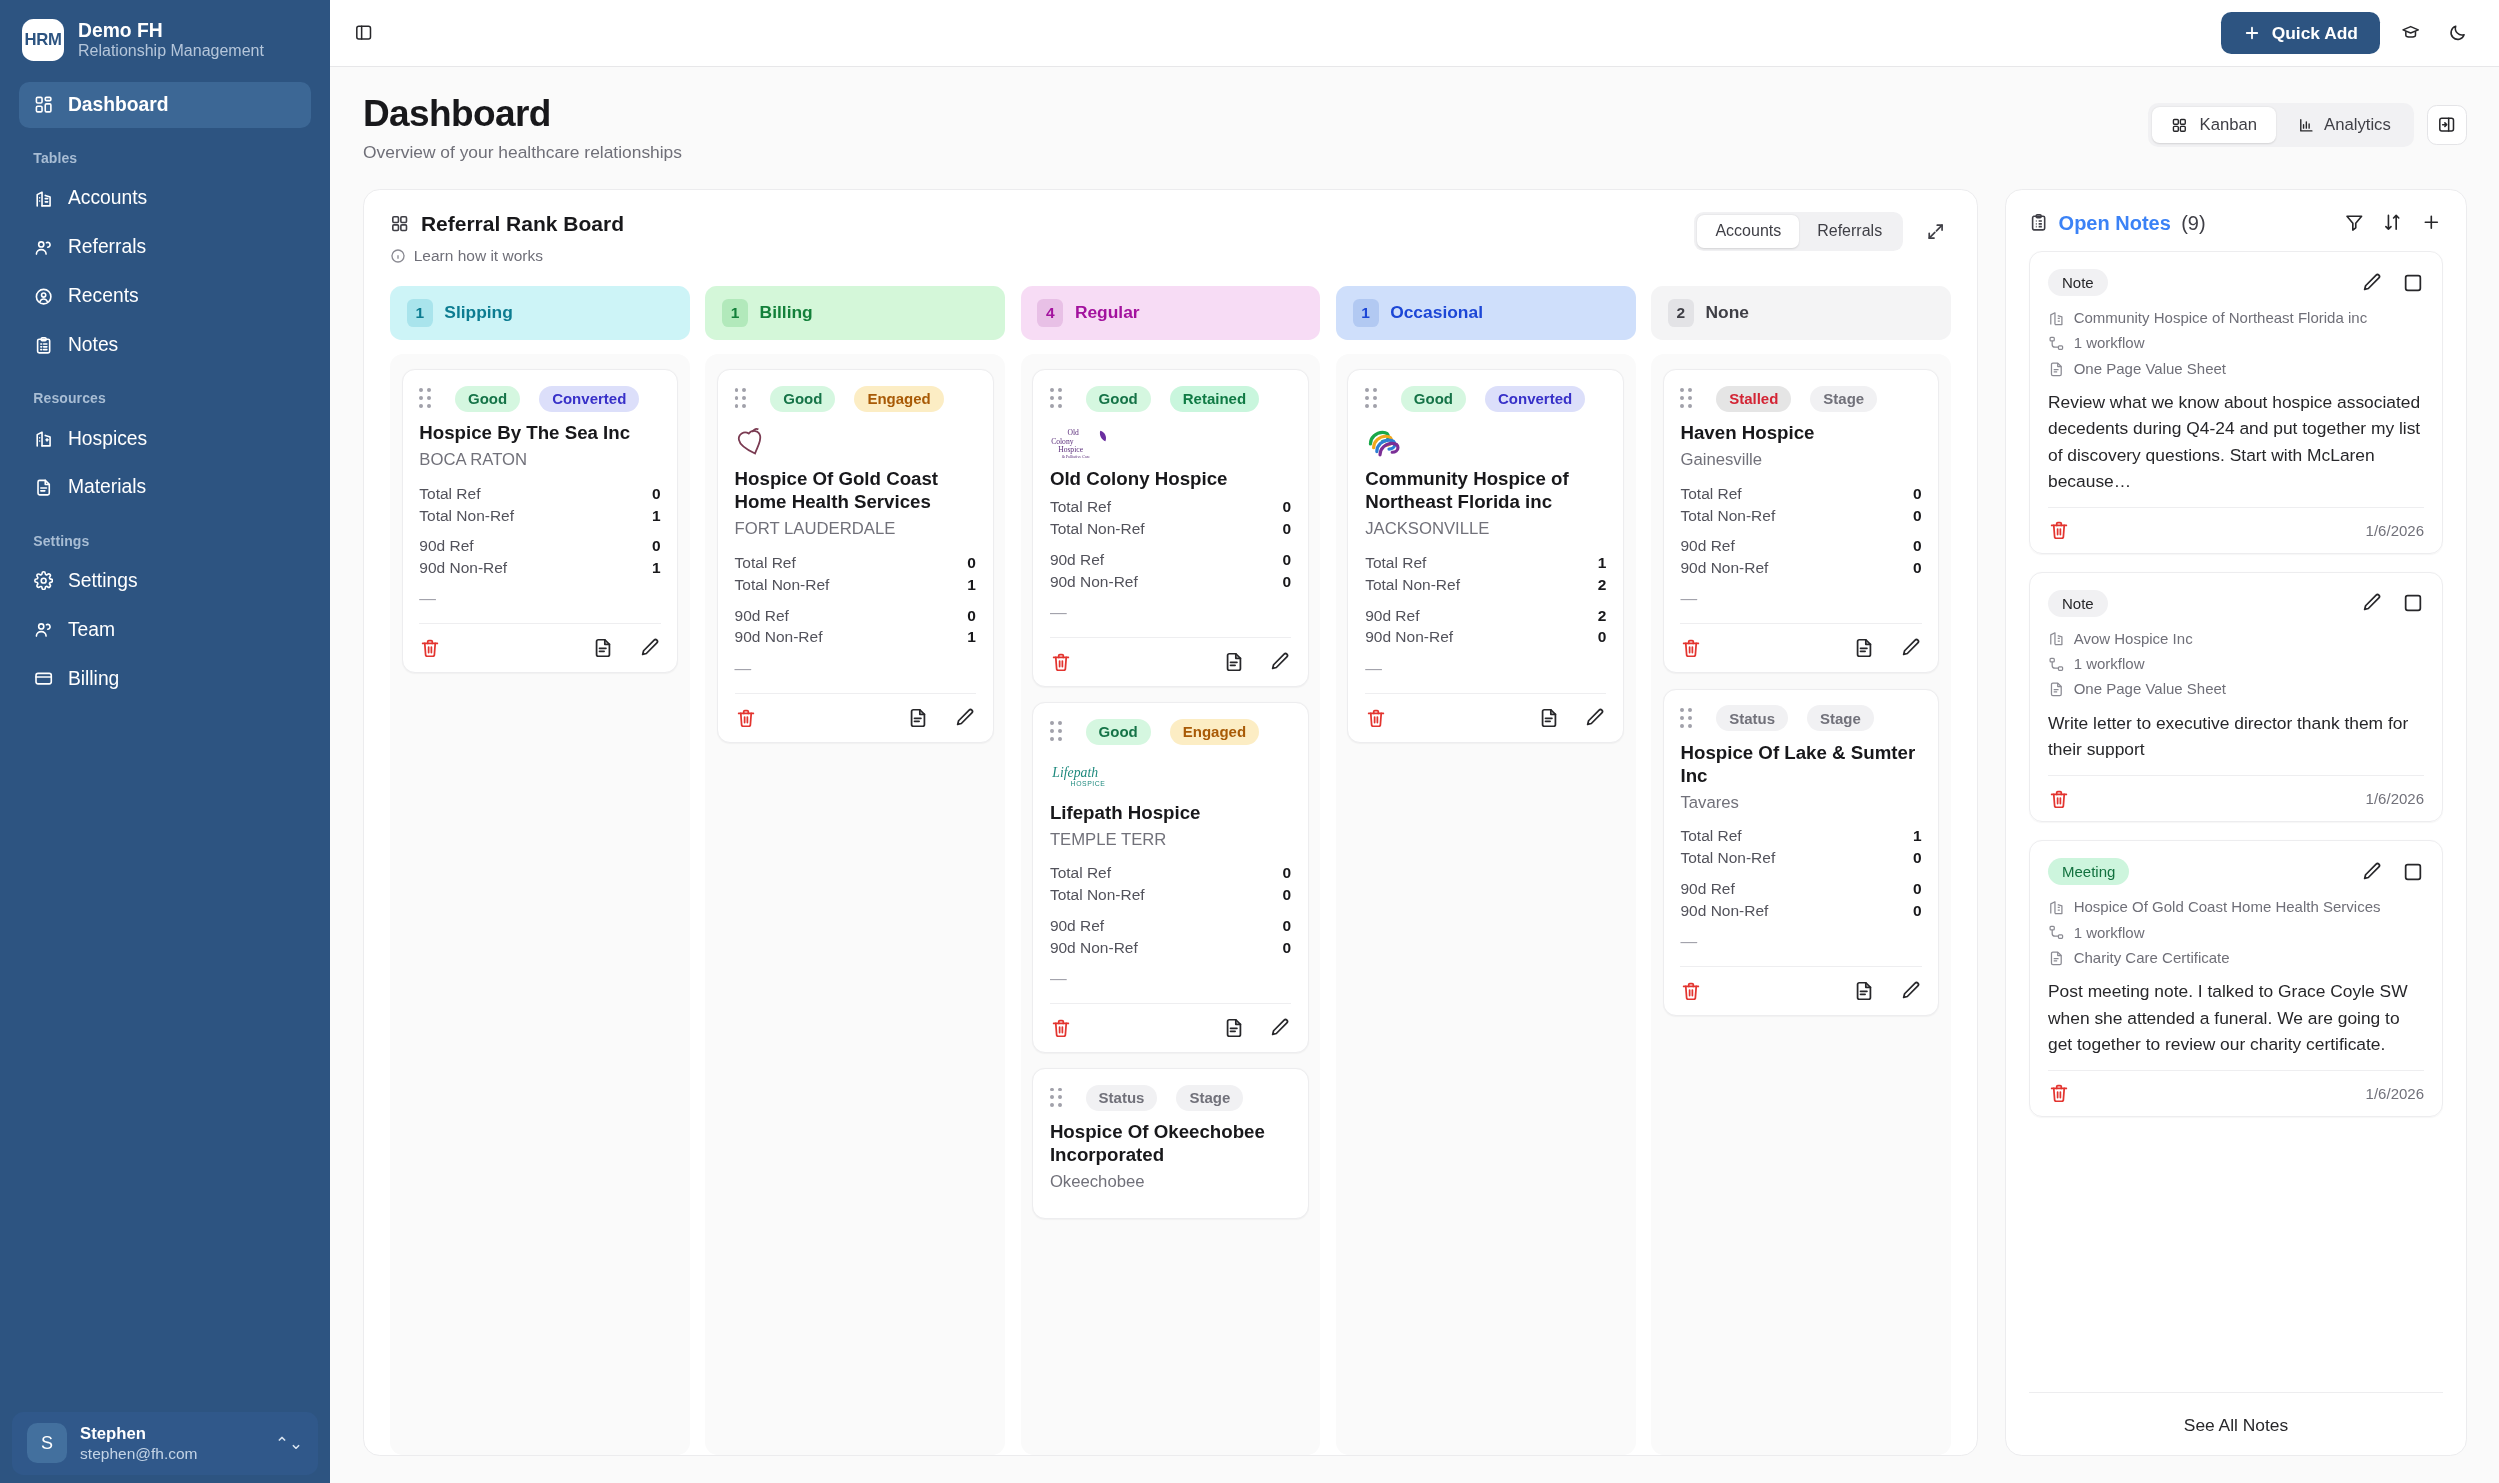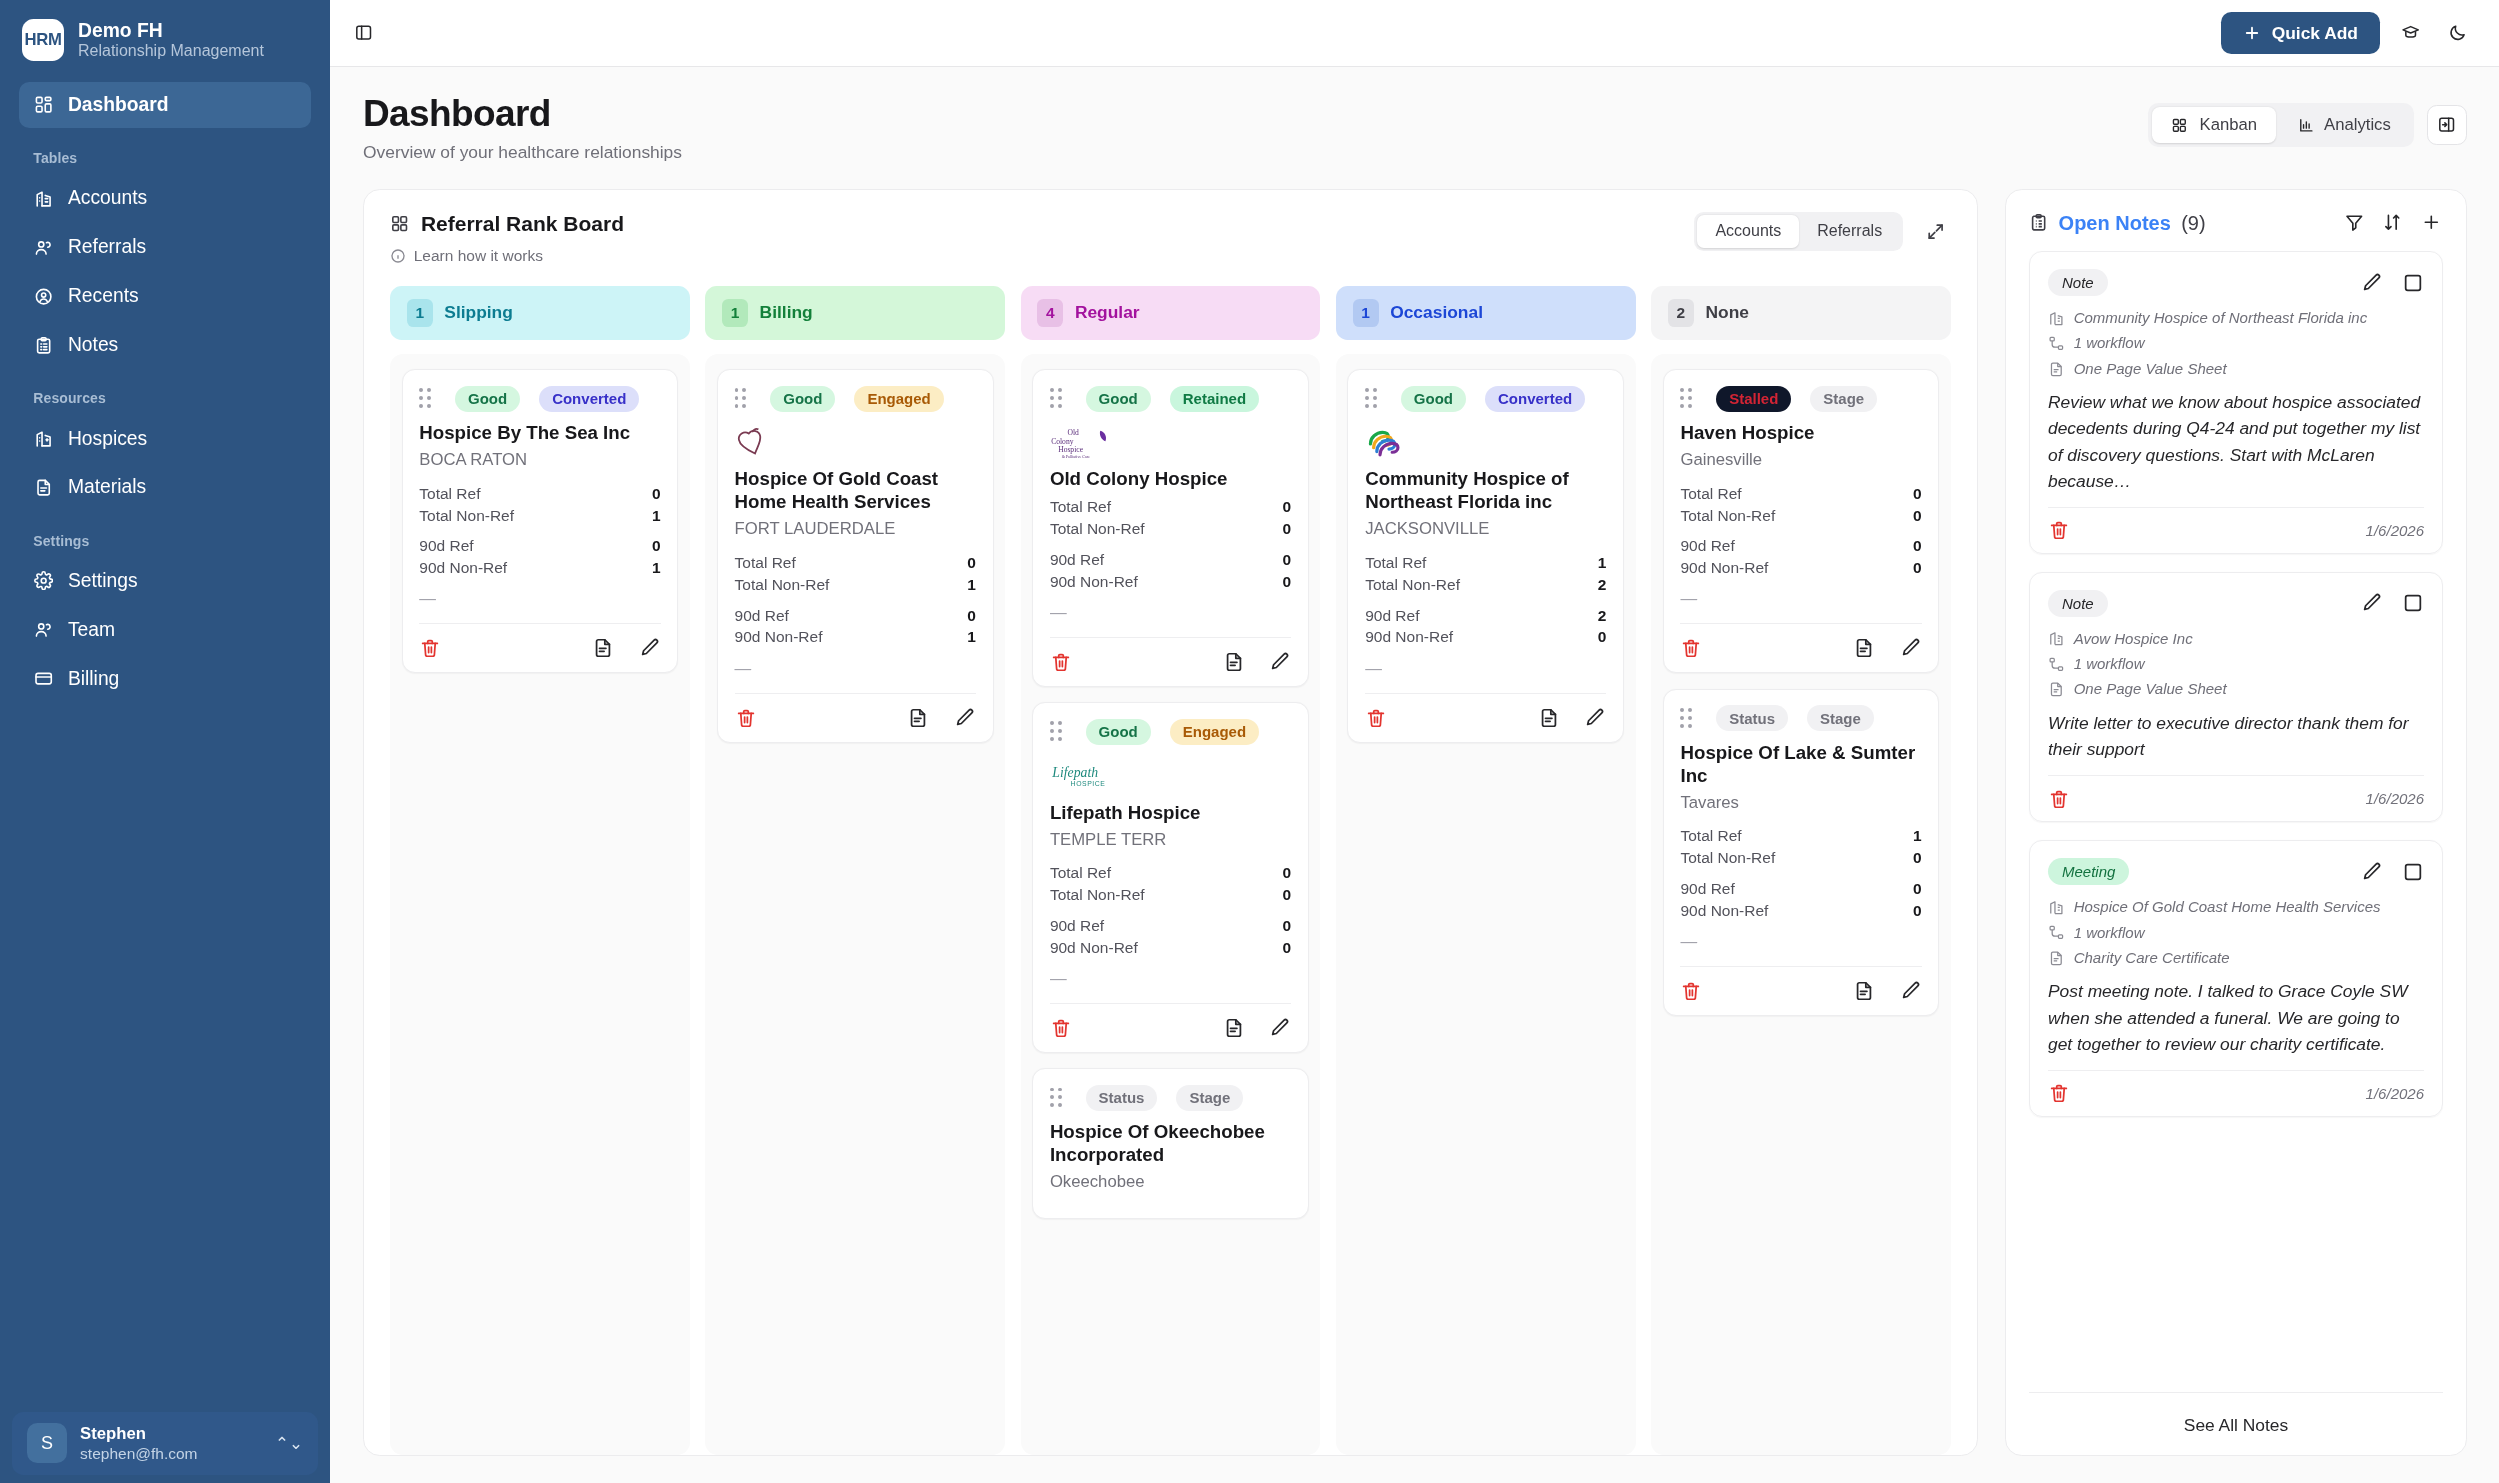--- a/index.html
+++ b/index.html
@@ -155,21 +155,21 @@
     display: flex; flex-direction: column; flex: 0 0 auto;
   }
   .card-top { display: flex; align-items: center; gap: 19px; margin-bottom: 10.3px; text-align: right; }
   .grip { width: 16.7px; height: 19.3px; display: grid; grid-template-columns: 5.2px 5.2px; grid-template-rows: 5.2px 5.2px 5.2px; gap: 2.6px; align-content: center; cursor: grab; flex: 0 0 auto; }
   .grip i { width: 3.9px; height: 3.9px; background: #a1a1aa; border-radius: 50%; display: block; }
   .pill { border-radius: 643px; padding: 4.5px 13px; font-size: 15px; font-weight: 600; white-space: nowrap; }
   .pill.good { background: #d5f7e0; color: #157347; }
   .pill.converted { background: #dcdffa; color: #3730c8; }
   .pill.engaged { background: #fcedc4; color: #a85a06; }
   .pill.retained { background: #c9f6dd; color: #0f7a44; }
-  .pill.stalled { background: #0f172a; color: #d32434; }
+  .pill.stalled { background: #e5e5e5; color: #d32434; }
   .pill.muted { background: #f1f1f3; color: #71717a; }
   .card-logo { height: 40px; display: flex; align-items: center; margin-bottom: 6.4px; }
   .card-name { font-size: 18.7px; font-weight: 700; color: #18181b; line-height: 1.22; margin-bottom: 5.2px; }
   .card-city { font-size: 16.7px; color: #71717a; margin-bottom: 13px; }
   .stat-row { display: flex; justify-content: space-between; font-size: 15.5px; color: #52525b; padding: 1.9px 0; }
   .stat-row .v { color: #18181b; font-weight: 600; }
   .stat-gap { height: 9px; }
   .dash { color: #a1a1aa; font-size: 16.7px; margin-top: 10.3px; }
   .card-foot { display: flex; align-items: center; margin-top: 14px; padding-top: 13px; border-top: 0.6px solid #eeeef0; }
   .card-foot .right { margin-left: auto; display: flex; gap: 24.5px; }
@@ -183,21 +183,21 @@
     width: 462px; flex: 0 0 462px;
     background: #fff; border: 0.6px solid #ececee; border-radius: 16.7px;
     display: flex; flex-direction: column; overflow: hidden;
   }
   .notes-head { display: flex; align-items: center; gap: 10.3px; padding: 22px 23px 16.7px 23px; }
   .notes-title { font-size: 20px; font-weight: 700; color: #3b82f6; }
   .notes-count { font-size: 20px; font-weight: 400; color: #3f3f46; }
   .notes-head svg.clip { width: 19.3px; height: 19.3px; stroke: #3f3f46; fill: none; stroke-width: 2; stroke-linejoin: round; }
   .notes-actions { margin-left: auto; display: flex; gap: 16.7px; }
   .notes-actions .ic svg { stroke: #27272a; width: 20.6px; height: 20.6px; }
-  .notes-body { flex: 1; padding: 0 23px; display: flex; flex-direction: column; gap: 18px; overflow: hidden; font-style: italic; }
+  .notes-body { flex: 1; padding: 0 23px; display: flex; flex-direction: column; gap: 18px; overflow: hidden; }
   .note-card {
     border: 0.6px solid #ededef; border-radius: 13px; padding: 16.7px 18px 11.6px 18px;
     box-shadow: 0 0.6px 1.3px rgba(0,0,0,.04); flex: 0 0 auto;
   }
   .note-top { display: flex; align-items: center; margin-bottom: 11.6px; }
   .note-tag { border-radius: 643px; padding: 5.2px 14px; font-size: 15px; font-weight: 500; }
   .note-tag.note { background: #f1f1f3; color: #27272a; }
   .note-tag.meeting { background: #cdf5dd; color: #12713f; }
   .note-top .right { margin-left: auto; display: flex; gap: 19.3px; align-items: center; }
   .note-meta { display: flex; align-items: flex-start; gap: 9px; color: #6f6f78; font-size: 15px; line-height: 1.35; margin-bottom: 5.2px; }

